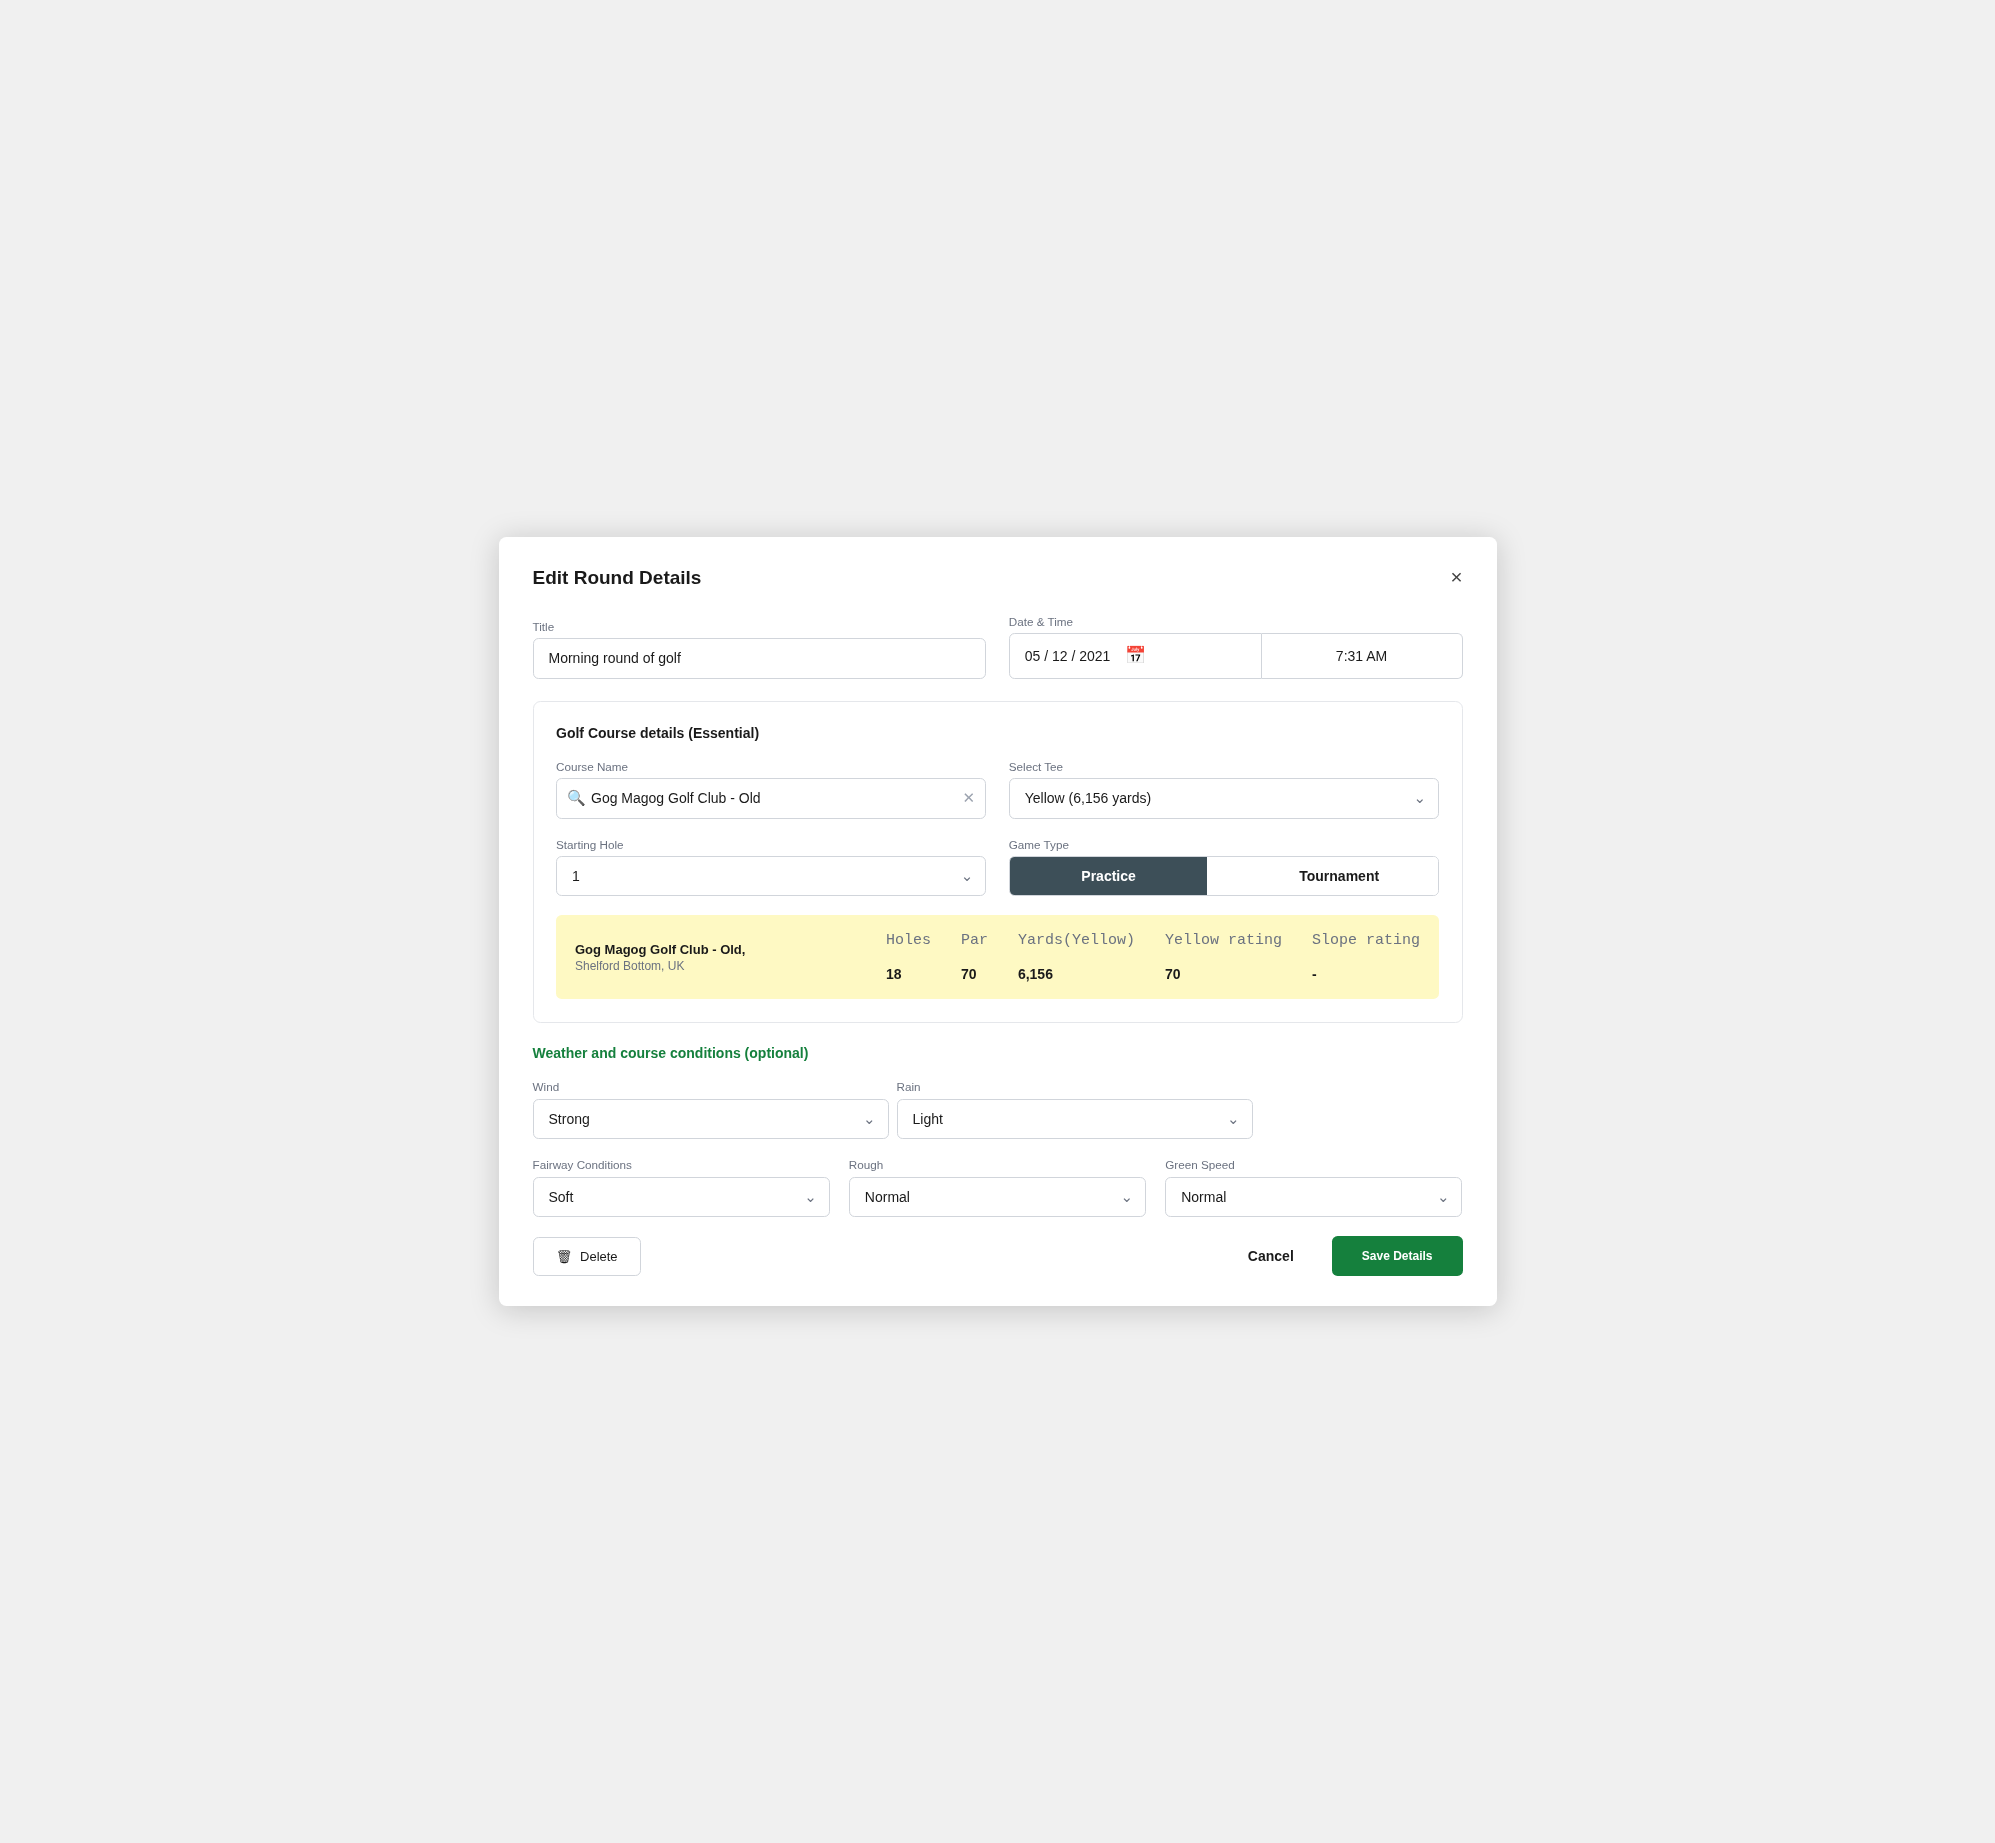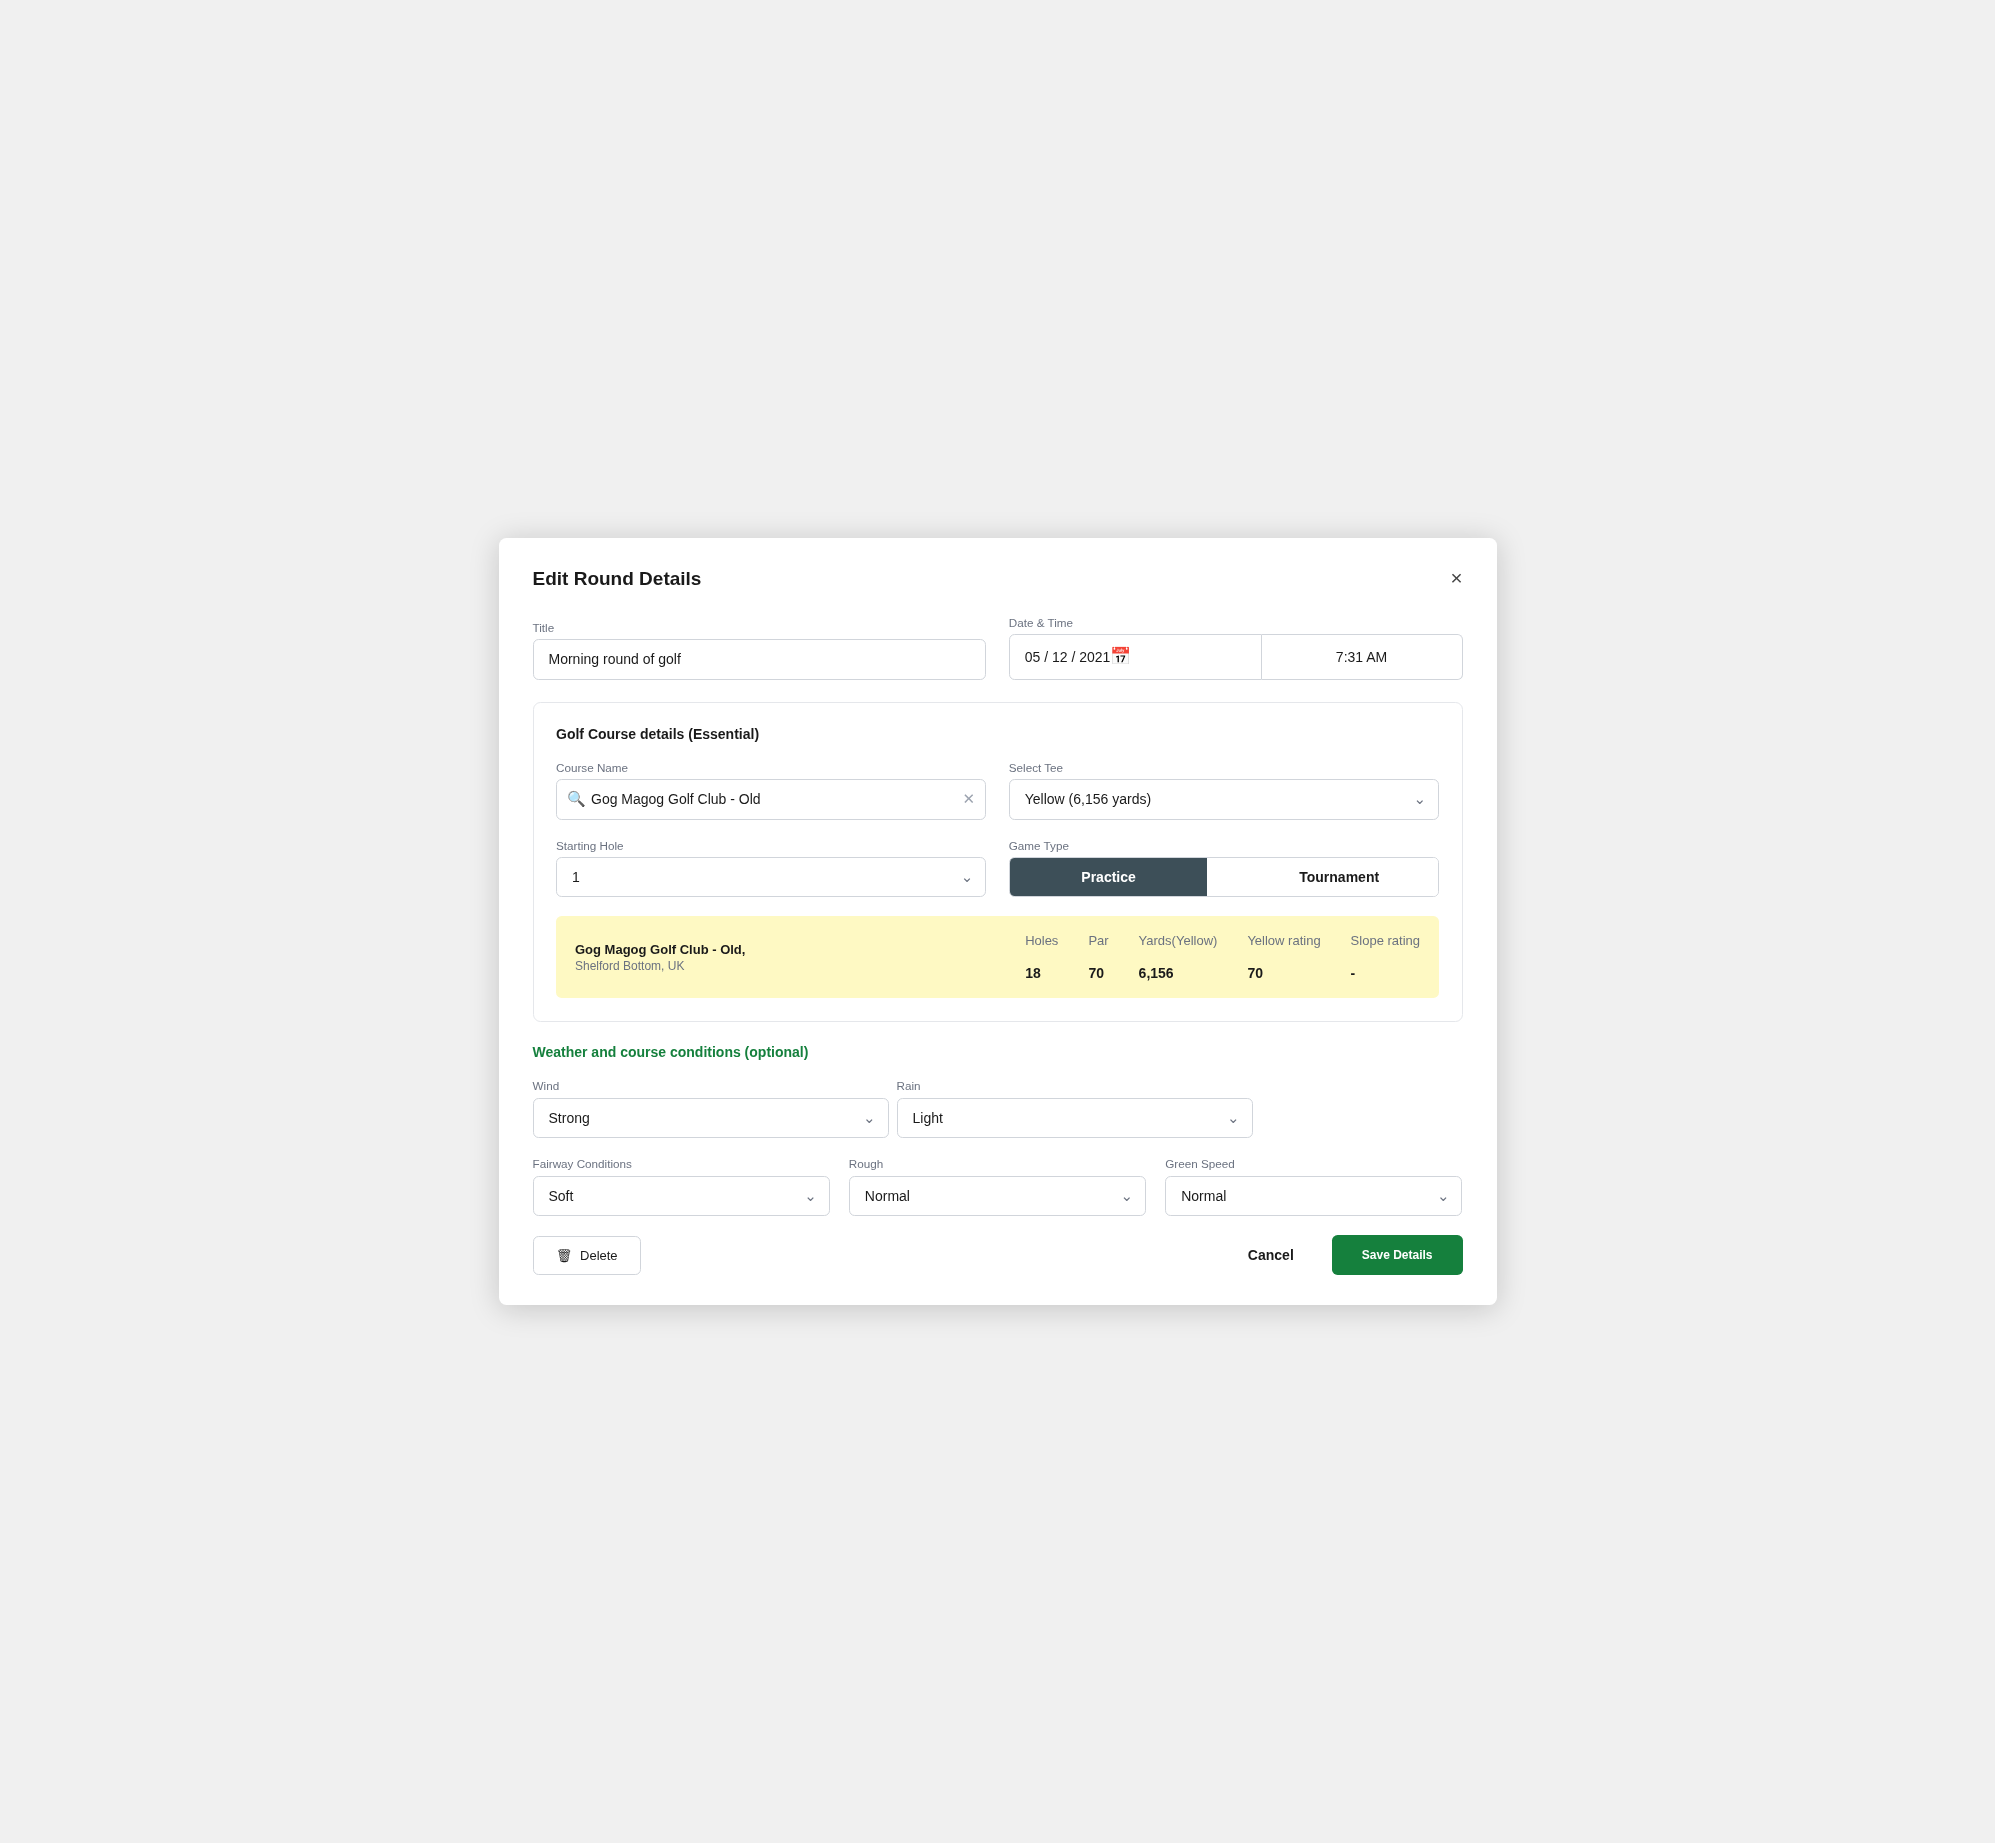--- a/index.html
+++ b/index.html
@@ -76,20 +76,21 @@
       gap: 0;
     }
     .date-input-box {
       border: 1.4px solid #d1d5db;
       border-radius: 5.6px 0 0 5.6px;
       padding: 11.2px 15px;
       font-size: 14px;
       color: #1a1a1a;
       display: flex;
       align-items: center;
+      gap: 15px;
       flex: 1.3;
       background: #fff;
     }
     .date-input-box .cal-icon {
       color: #9ca3af;
       font-size: 17px;
     }
     .time-input-box {
       border: 1.4px solid #d1d5db;
       border-left: none;
@@ -221,23 +222,24 @@
       margin-top: 1.9px;
     }
     .course-stats {
       display: flex;
       gap: 30px;
     }
     .stat-block {
       text-align: left;
     }
     .stat-label {
-      font-size: 13px;
+      font-size: 15px;
       color: #6b7280;
       margin-bottom: 17px;
+      font-family: Liberation Mono, monospace;
     }
     .stat-value {
       font-size: 14px;
       font-weight: 700;
       color: #1a1a1a;
     }
     .section-title-standalone {
       font-size: 14px;
       font-weight: 700;
       color: #15803d;

